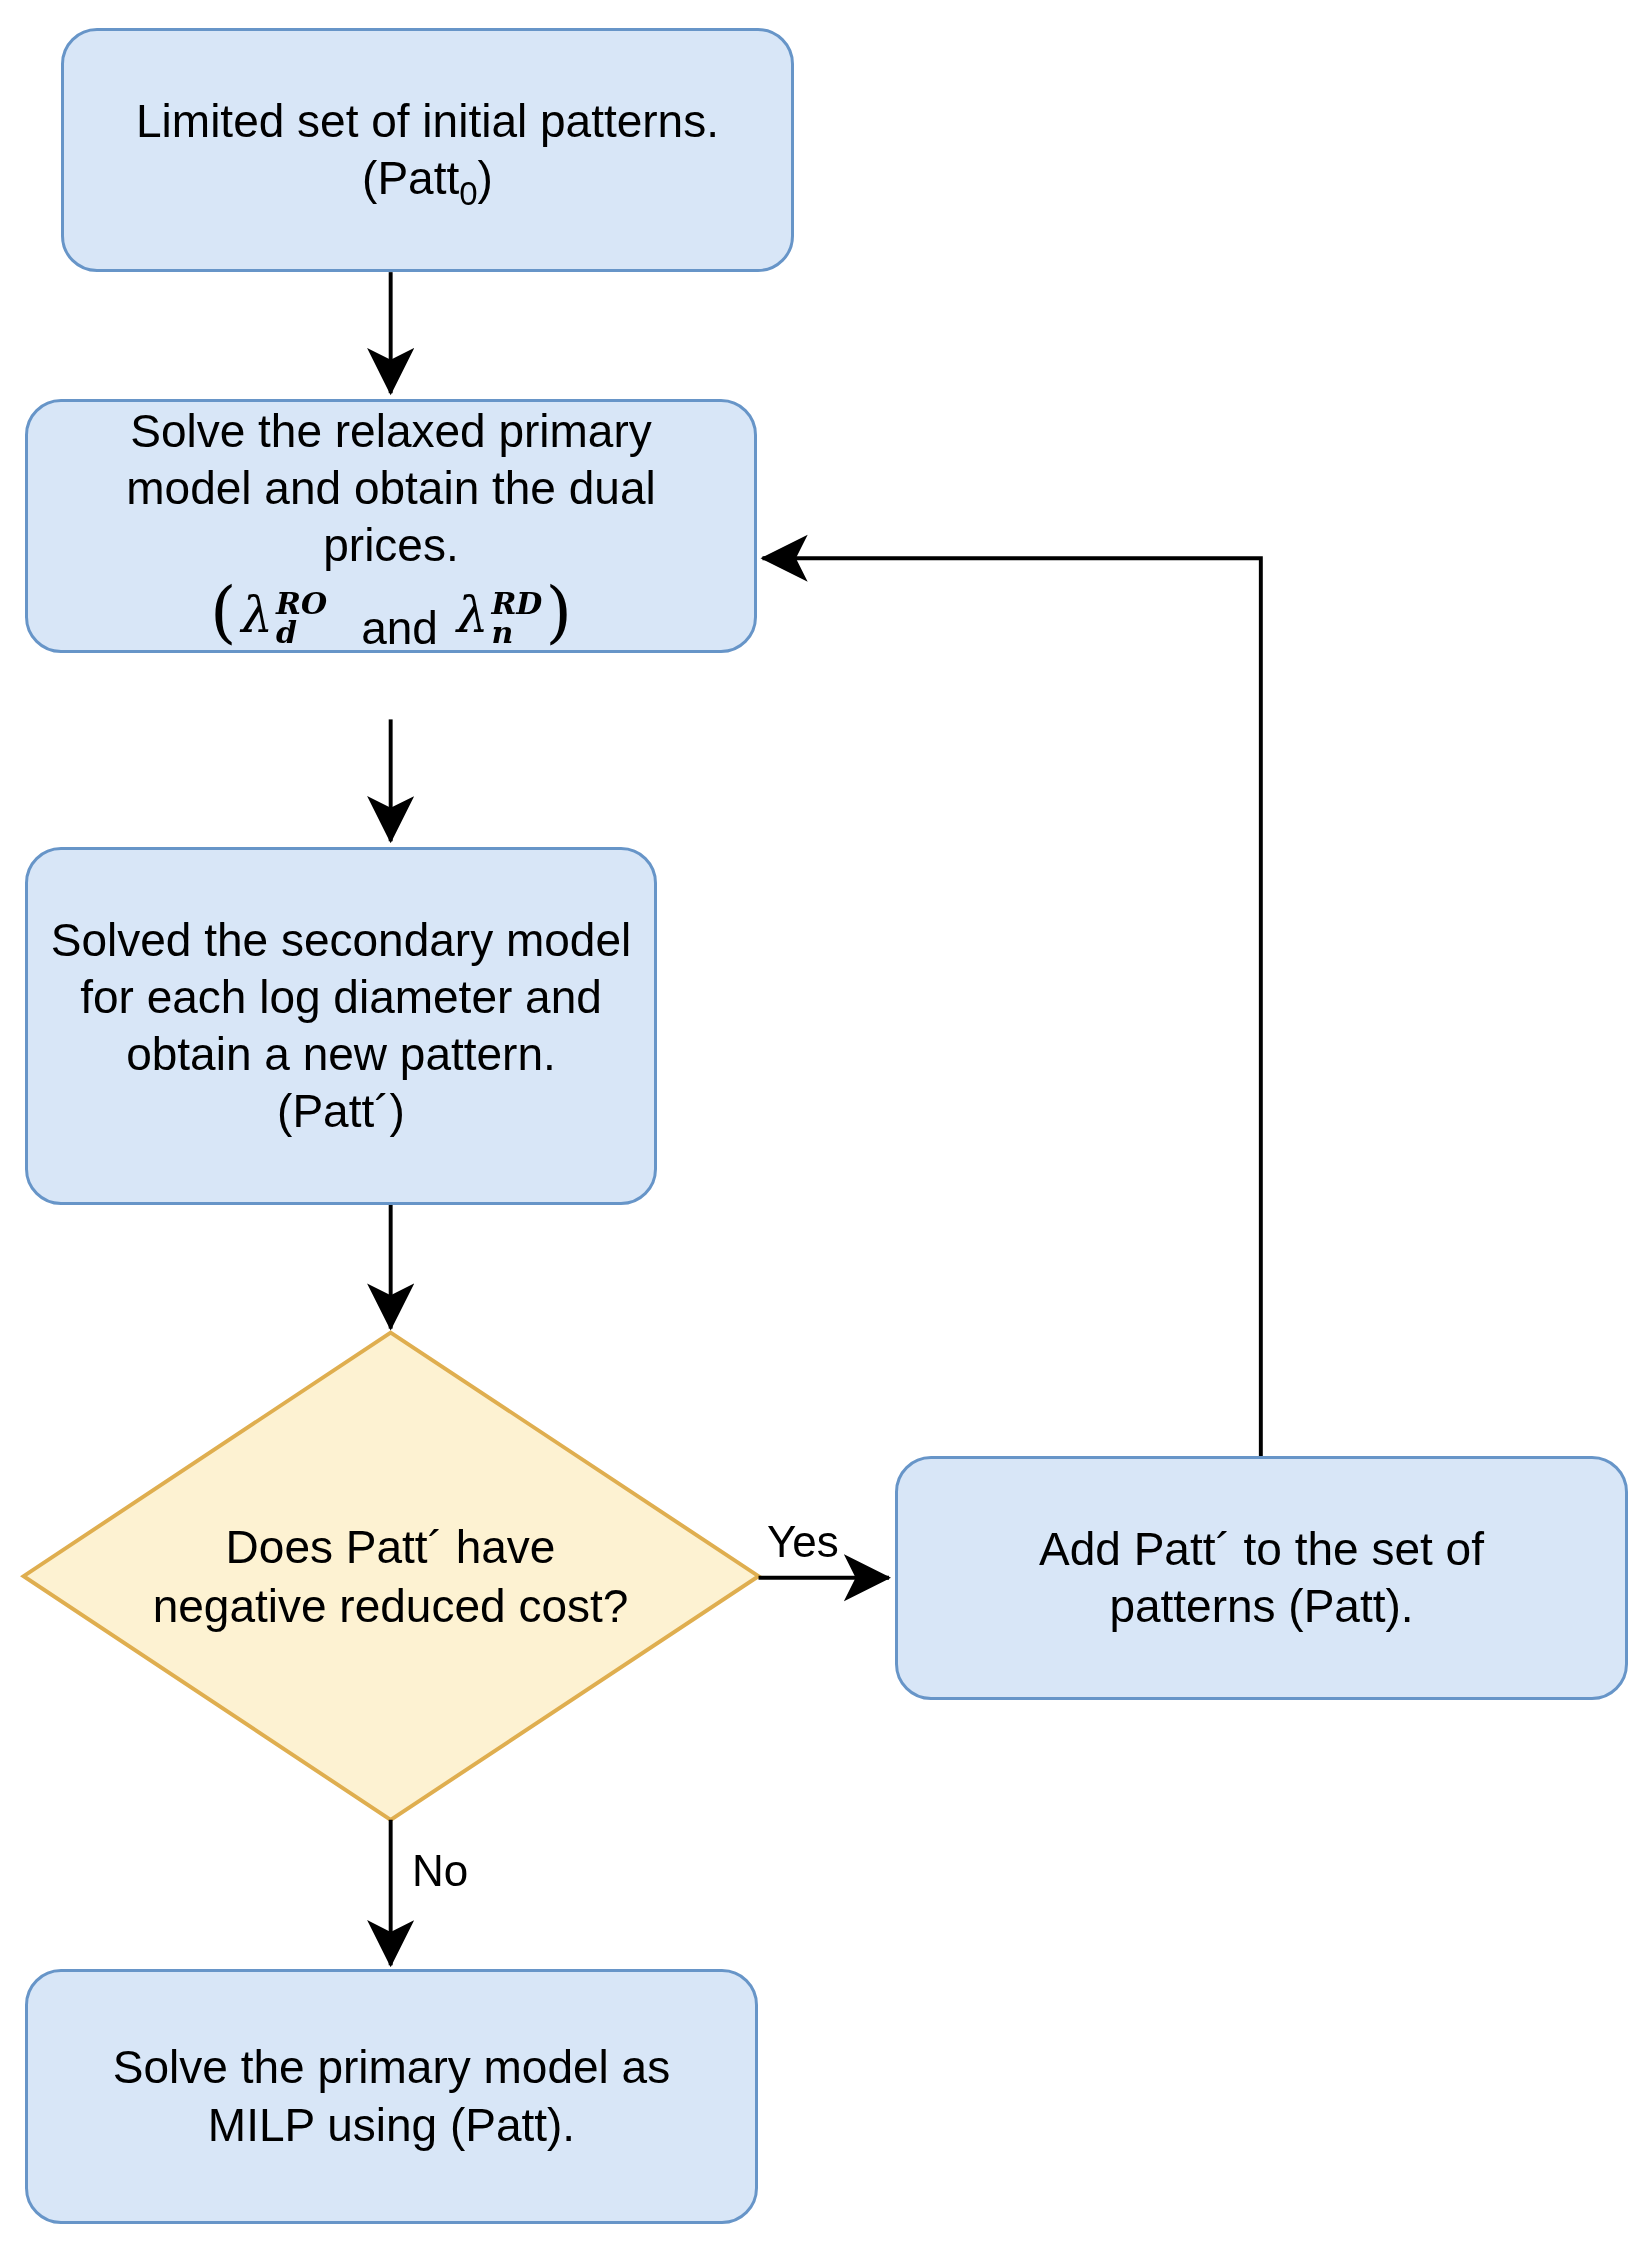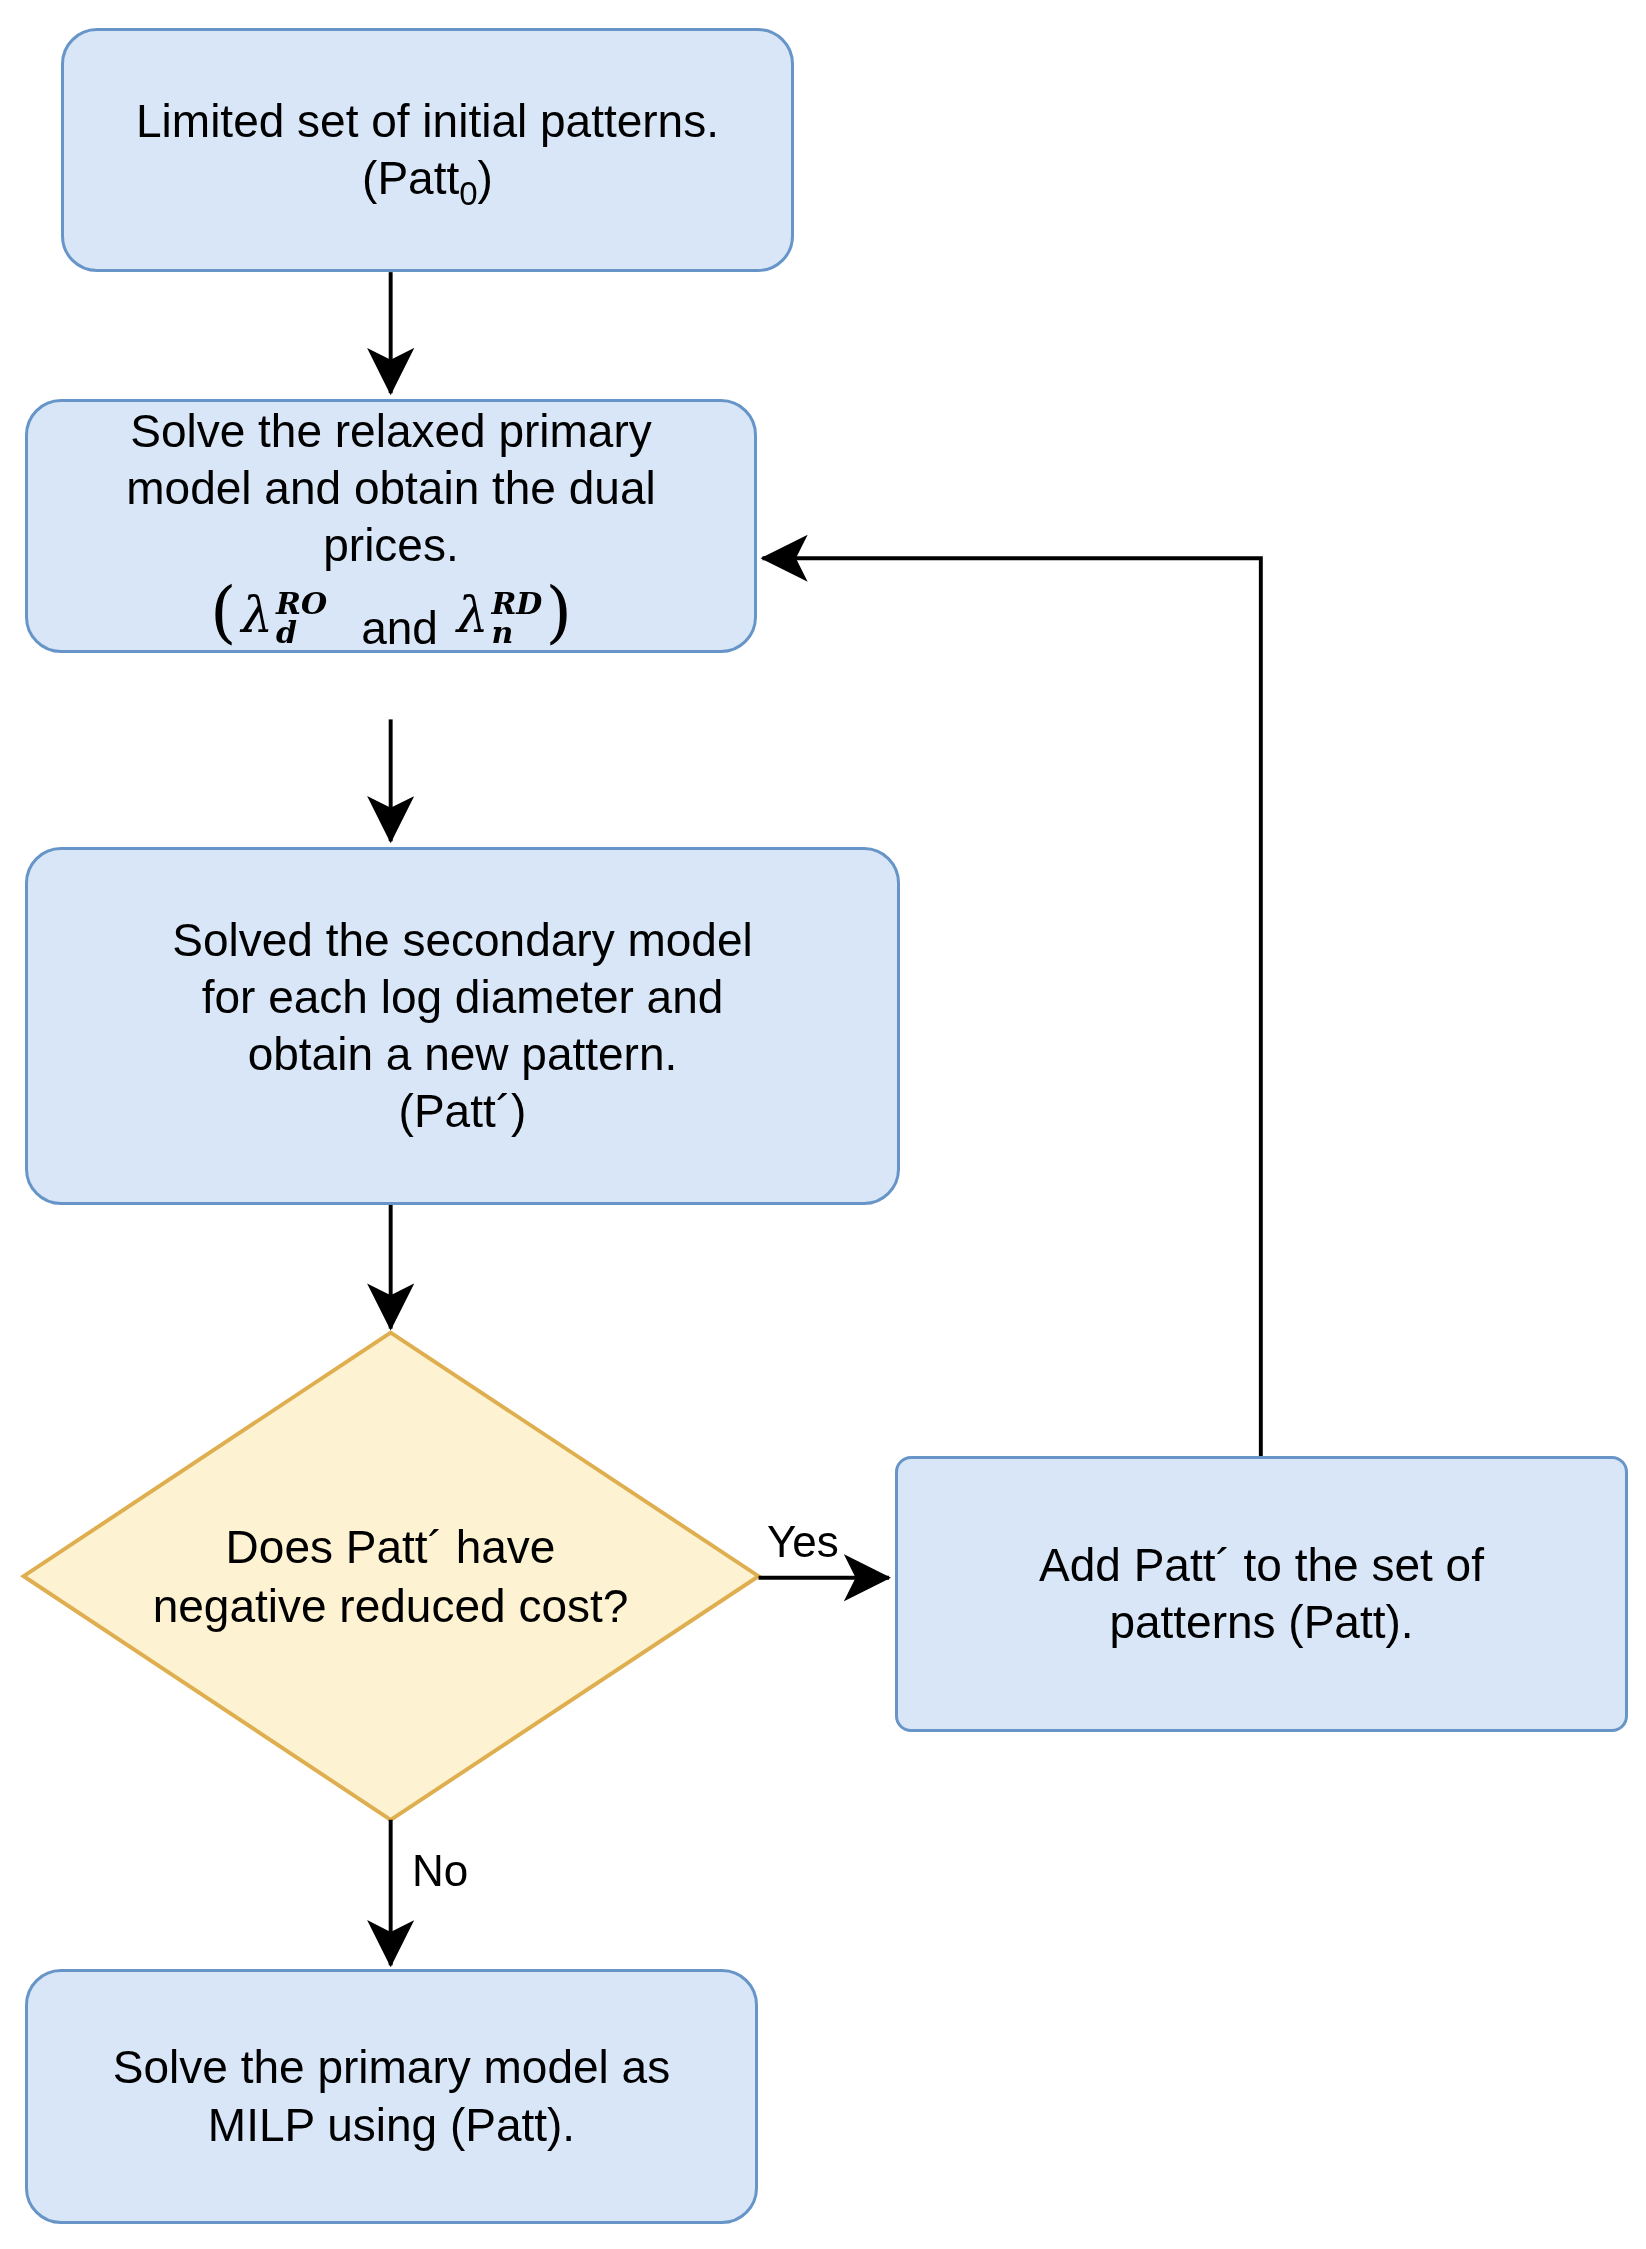--- a/index.html
+++ b/index.html
@@ -32,22 +32,22 @@
     align-items:center;
     justify-content:center;
     text-align:center;
     font-size:46px;
     line-height:1.24;
     padding:0 7.9px;
   }
   .multiline{white-space:pre-line;}
   .node-initial      {left:25px;  top:28px;   width:733px; height:244px;margin-left:36px;}
   .node-relaxed      {left:25px;  top:399px;  width:732px; height:254px;}
-  .node-secondary    {left:25px;  top:847px; width:875px; height:358px;}
-  .node-add-pattern  {left:895px;top:1456px; width:733px; height:276px;border-radius:16px;}
+  .node-secondary    {left:25px;  top:847px; width:632px; height:358px;}
+  .node-add-pattern  {left:895px;top:1456px; width:733px; height:244px;}
   .node-solve-milp   {left:25px;  top:1969px; width:733px; height:255px;}
   .decision-text{
     position:absolute;
     left:47px; top:1478px; width:687px; height:197px;
     display:flex;align-items:center;justify-content:center;
     text-align:center;font-size:46px;line-height:1.28;
     white-space:pre-line;
   }
   .edge-label{position:absolute;font-size:44px;line-height:1;}
   .edge-label-yes{left:767px; top:1520px;}

